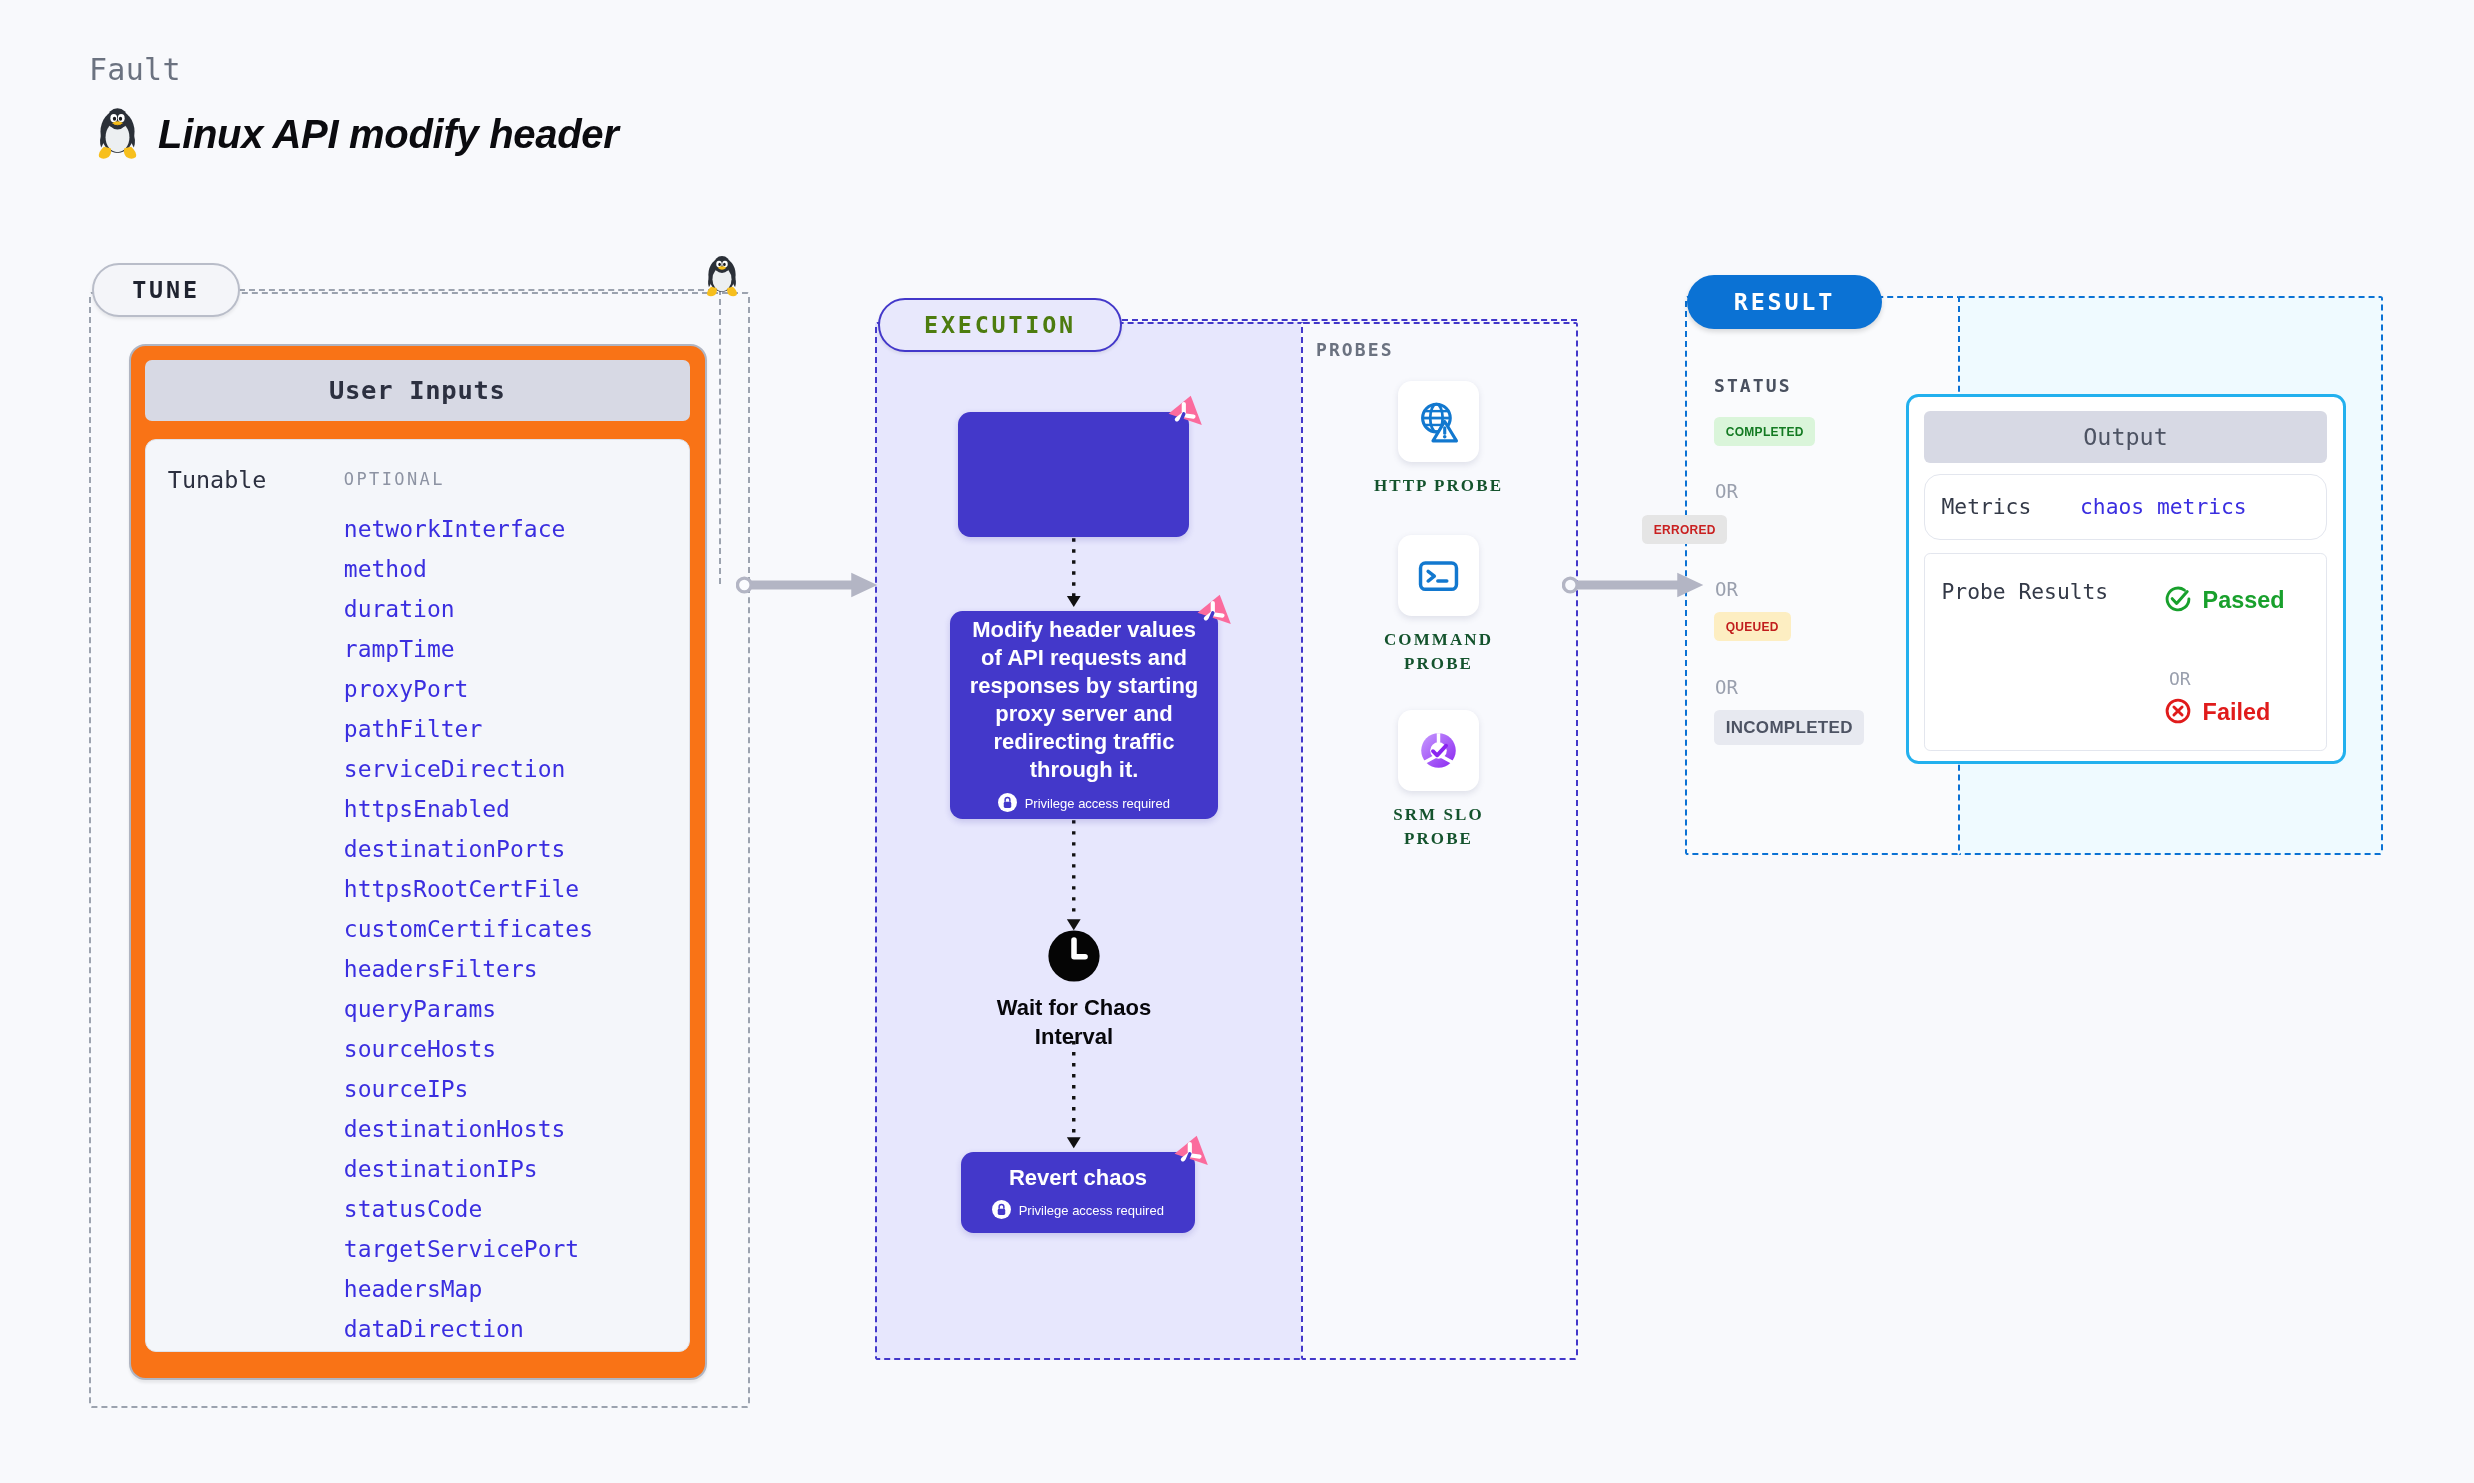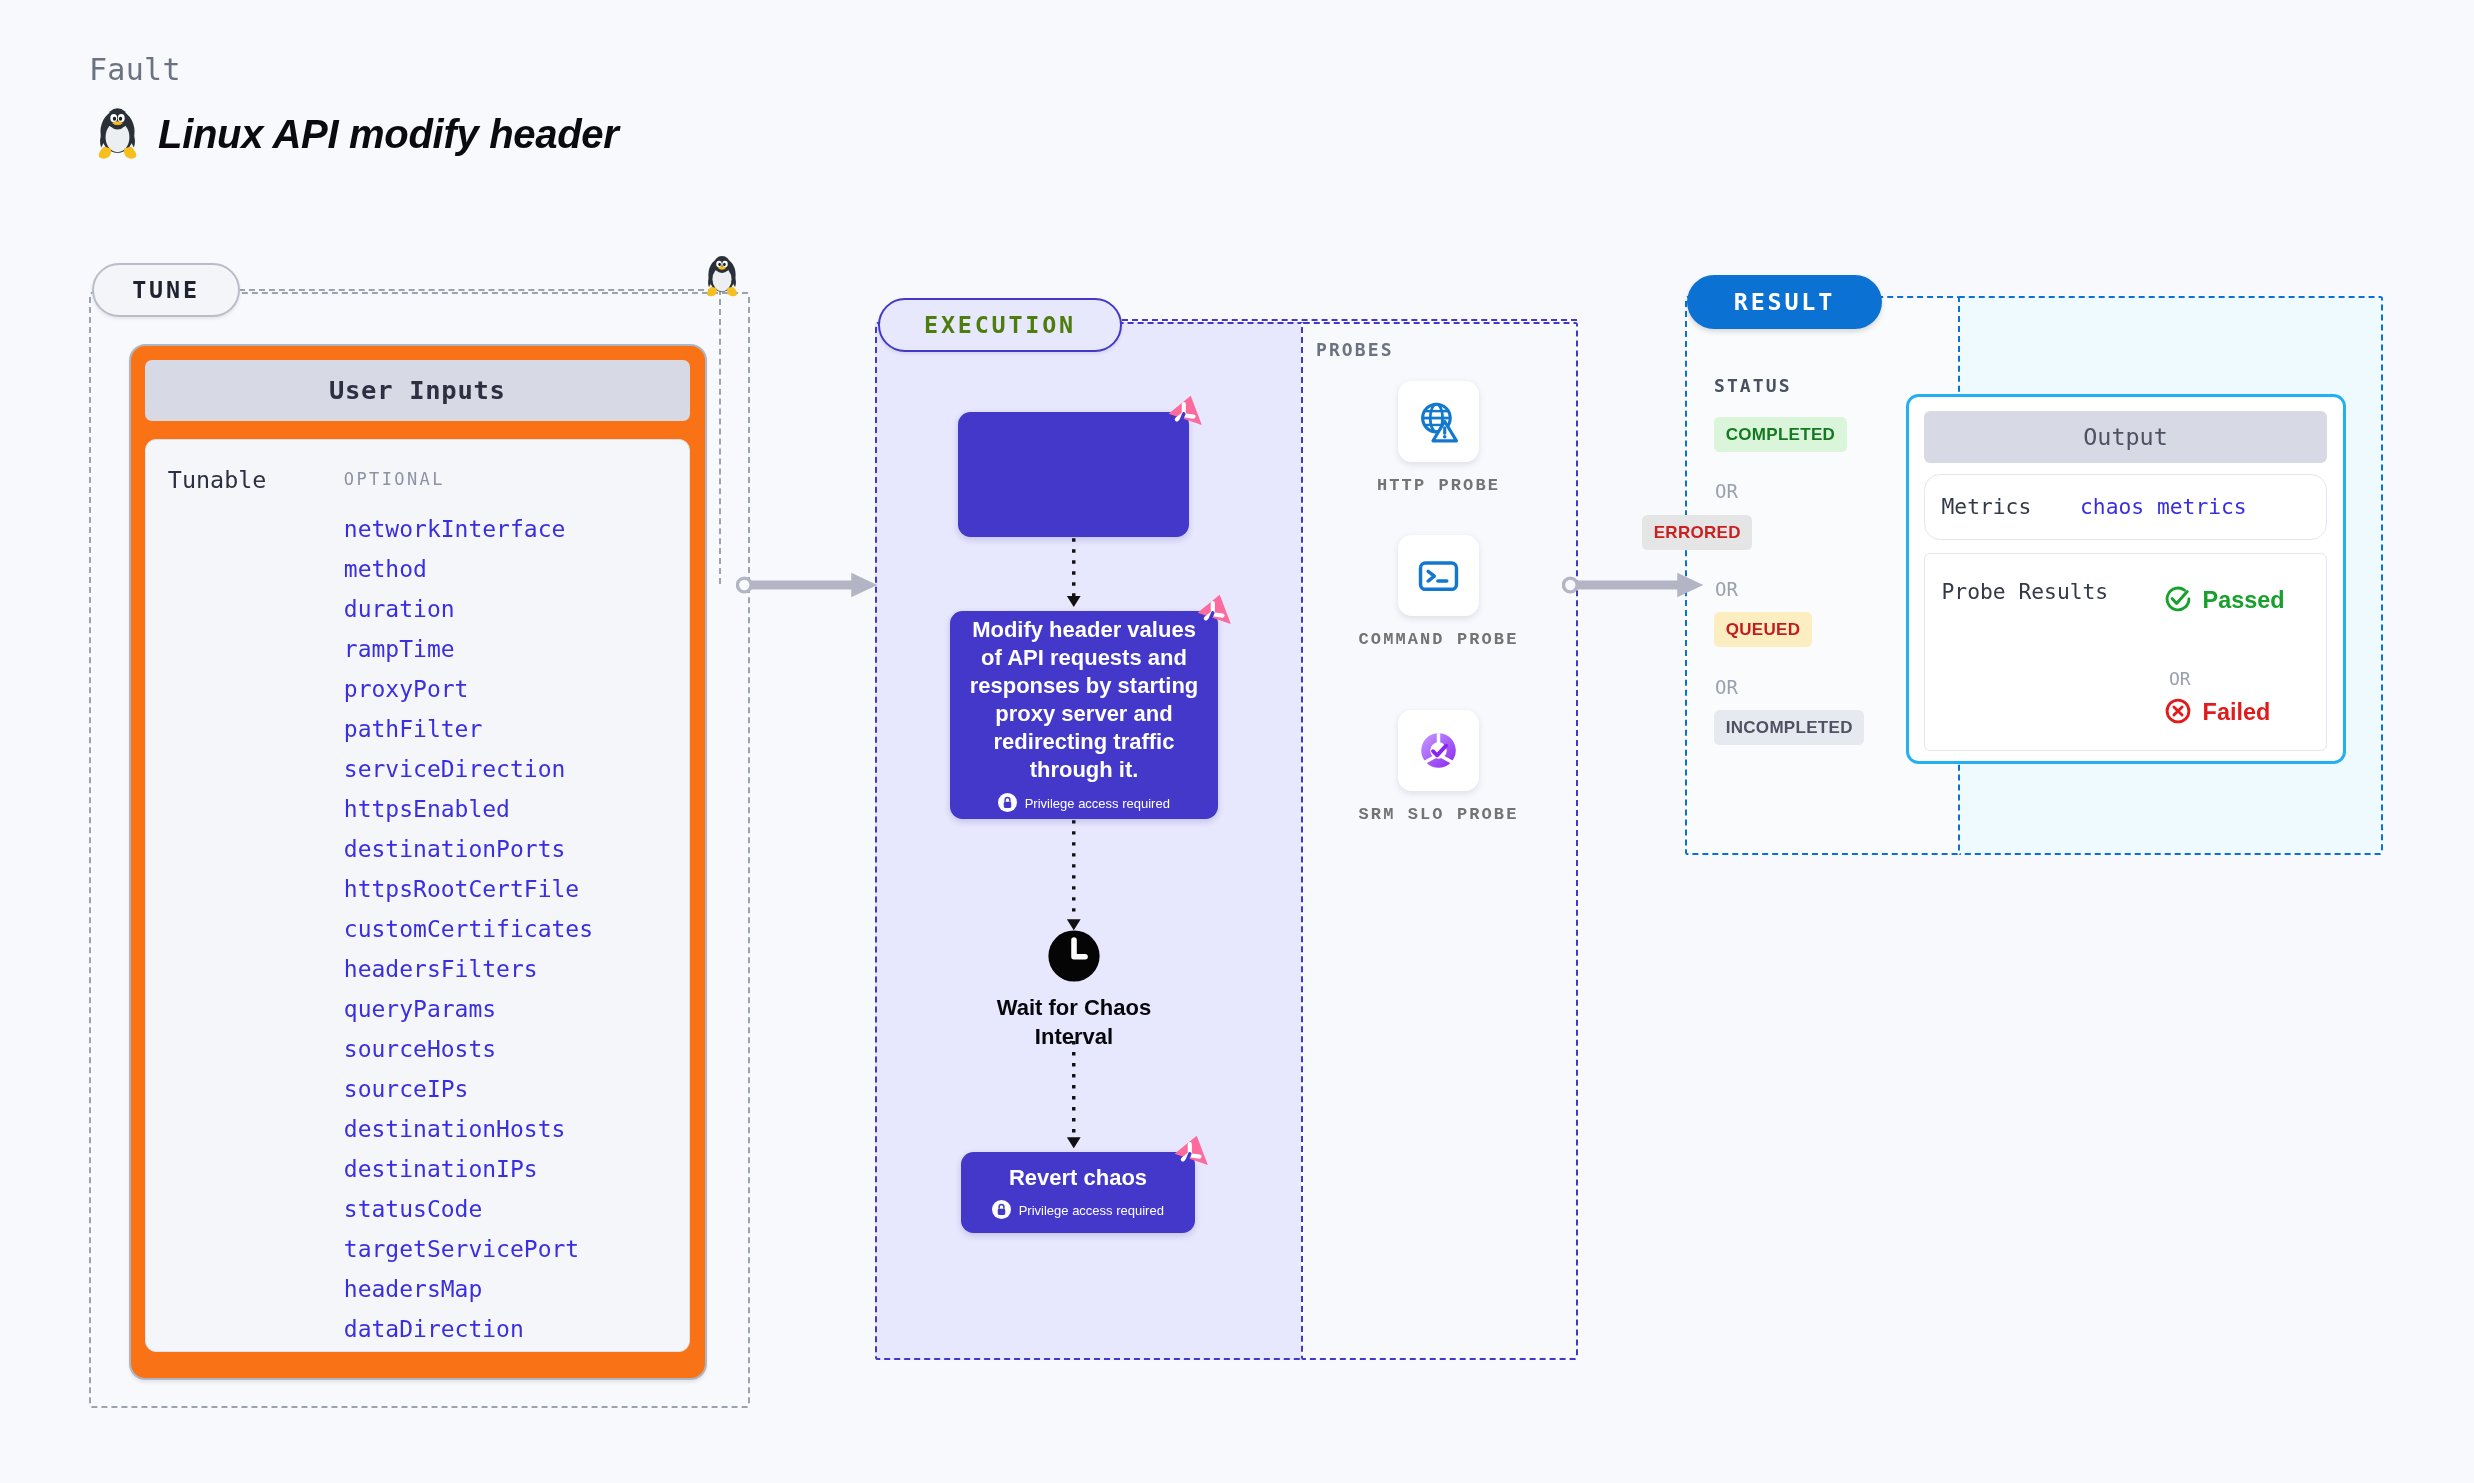--- a/index.html
+++ b/index.html
@@ -208,23 +208,23 @@
   .probe-tile {
     width: 81px; height: 81px;
     margin: 0 auto;
     background: #ffffff;
     border-radius: 13.8px;
     box-shadow: 0 2.1px 6.9px rgba(60,70,110,.13);
     display: flex; align-items: center; justify-content: center;
   }
   .probe-label {
     margin-top: 12.4px;
-    font-family: Liberation Mono, monospace;
+    font-family: Liberation Serif, serif;
     font-size: 17px;
-    color: #737373;
+    color: #14532d;
     letter-spacing: 2.1px;
     line-height: 23.4px;
     font-weight: 600;
   }
 
   
   .exec-node {
     position: absolute;
     background: #4338ca;
     border-radius: 12.4px;
@@ -311,21 +311,21 @@
     font-family: "DejaVu Sans Mono", monospace;
     font-size: 18px;
     color: #4a5160;
     letter-spacing: 2.1px;
     font-weight: 700;
     z-index: 4;
   }
   .status-badge {
     position: absolute;
     font-family: "Liberation Sans", sans-serif;
-    font-size: 17px;
+    font-size: 12px;
     font-weight: 700;
     padding: 7.6px 11.7px;
     border-radius: 5.5px;
     letter-spacing: 0.3px;
     z-index: 4;
   }
   .or-text {
     position: absolute;
     font-family: "DejaVu Sans Mono", monospace;
     font-size: 19px;

